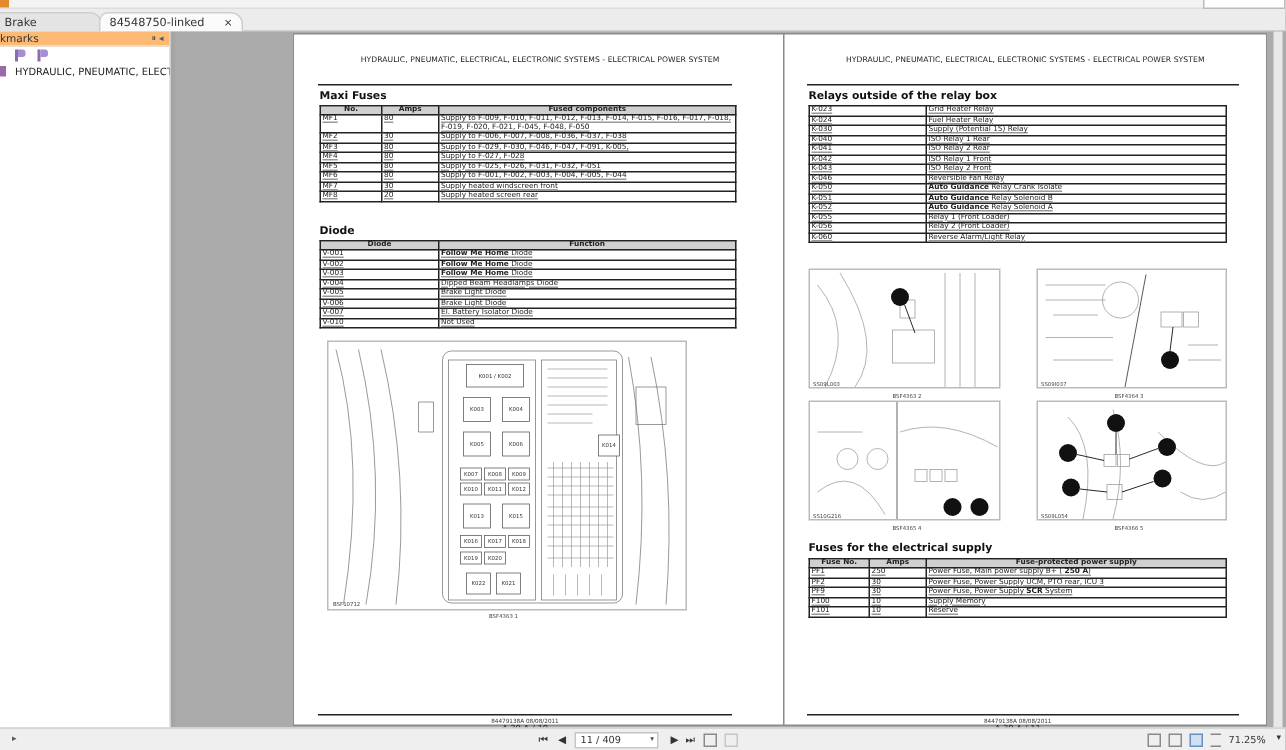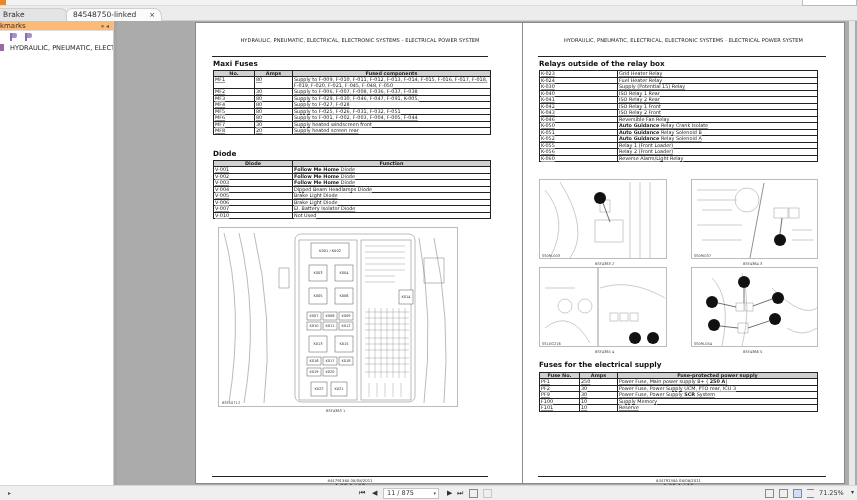--- a/index.html
+++ b/index.html
@@ -463,21 +463,21 @@
   <div class="vscroll">
       <div class="track"></div>
     </div>
 </div>
 
 <div class="statusbar">
   <span class="side-toggle">▸</span>
   <span class="nav-btn" style="left:359px;">⏮</span>
   <span class="nav-btn" style="left:372px;">◀</span>
   <div class="page-input">
-    <span>11 / 875</span>
+    <span>11 / 409</span>
     <span class="dd">▾</span>
   </div>
   <span class="nav-btn" style="left:447px;">▶</span>
   <span class="nav-btn" style="left:457px;">⏭</span>
   <span class="view-btn" style="left:469px;"></span>
   <span class="view-btn" style="left:483px; opacity:0.4;"></span>
   <span class="view-btn" style="left:765px;"></span>
   <span class="view-btn" style="left:779px;"></span>
   <span class="view-btn on" style="left:793px;"></span>
   <span class="view-btn" style="left:807px; width:7px; border:none; border-top:1px solid #888; border-bottom:1px solid #888;"></span>

